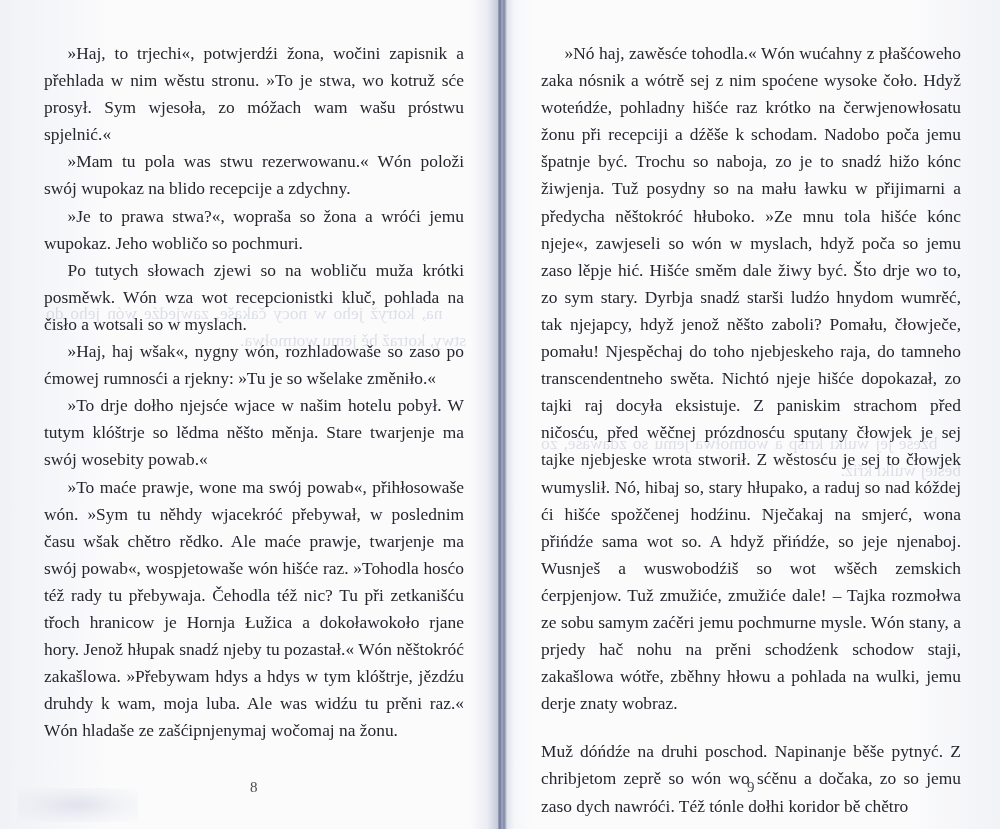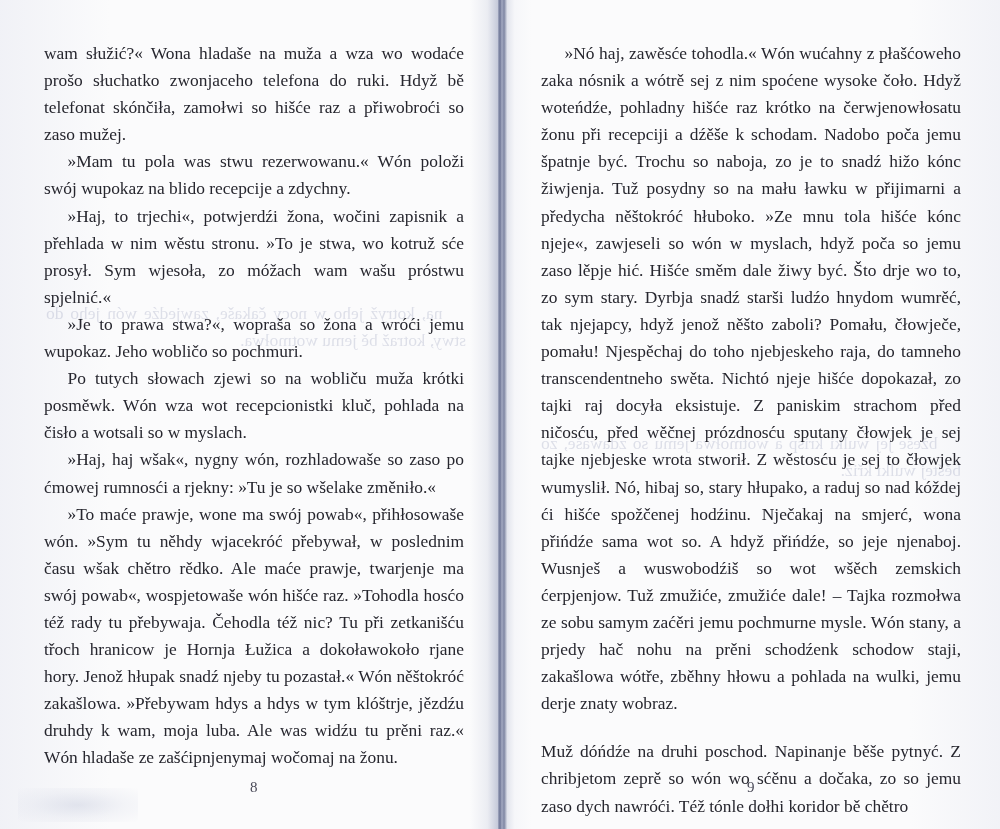--- a/index.html
+++ b/index.html
@@ -157,26 +157,26 @@
   <div class="page right"></div>
 
   <div class="bleed left">
     <p>na, kotryž jeho w nocy čakaše, zawjedźe wón jeho do stwy, kotraž bě jemu wotmołwa.</p>
   </div>
   <div class="bleed right">
     <p>bžeše jej wulki krisp a wotmołwa jemu so zdawaše, zo běštej wulki křiž.</p>
   </div>
 
   <div class="column left">
-    <p class="noindent">wam słužić?« Wona hladaše na muža a wza wo wodaće prošo słuchatko zwonjaceho telefona do ruki. Hdyž bě telefonat skónčiła, zamołwi so hišće raz a přiwobroći so zaso mužej.</p>
+    <p>»Haj, to trjechi«, potwjerdźi žona, wočini zapisnik a přehlada w nim wěstu stronu. »To je stwa, wo kotruž sće prosył. Sym wjesoła, zo móžach wam wašu próstwu spjelnić.«</p>
     <p>»Mam tu pola was stwu rezerwowanu.« Wón položi swój wupokaz na blido recepcije a zdychny.</p>
-    <p>»Haj, to trjechi«, potwjerdźi žona, wočini zapisnik a přehlada w nim wěstu stronu. »To je stwa, wo kotruž sće prosył. Sym wjesoła, zo móžach wam wašu próstwu spjelnić.«</p>
     <p>»Je to prawa stwa?«, wopraša so žona a wróći jemu wupokaz. Jeho wobličo so pochmuri.</p>
     <p>Po tutych słowach zjewi so na wobliču muža krótki posměwk. Wón wza wot recepcionistki kluč, pohlada na čisło a wotsali so w myslach.</p>
     <p>»Haj, haj wšak«, nygny wón, rozhladowaše so zaso po ćmowej rumnosći a rjekny: »Tu je so wšelake změniło.«</p>
+    <p>»To drje dołho njejsće wjace w našim hotelu pobył. W tutym klóštrje so lědma něšto měnja. Stare twarjenje ma swój wosebity powab.«</p>
     <p>»To maće prawje, wone ma swój powab«, přihłosowaše wón. »Sym tu něhdy wjacekróć přebywał, w poslednim času wšak chětro rědko. Ale maće prawje, twarjenje ma swój powab«, wospjetowaše wón hišće raz. »Tohodla hosćo též rady tu přebywaja. Čehodla též nic? Tu při zetkanišću třoch hranicow je Hornja Łužica a dokoławokoło rjane hory. Jenož hłupak snadź njeby tu pozastał.« Wón něštokróć zakašlowa. »Přebywam hdys a hdys w tym klóštrje, jězdźu druhdy k wam, moja luba. Ale was widźu tu prěni raz.« Wón hladaše ze zašćipnjenymaj wočomaj na žonu.</p>
   </div>
 
   <div class="column right">
     <p>»Nó haj, zawěsće tohodla.« Wón wućahny z płašćoweho zaka nósnik a wótrě sej z nim spoćene wysoke čoło. Hdyž woteńdźe, pohladny hišće raz krótko na čerwjenowłosatu žonu při recepciji a dźěše k schodam. Nadobo poča jemu špatnje być. Trochu so naboja, zo je to snadź hižo kónc žiwjenja. Tuž posydny so na mału ławku w přijimarni a předycha něštokróć hłuboko. »Ze mnu tola hišće kónc njeje«, zawjeseli so wón w myslach, hdyž poča so jemu zaso lěpje hić. Hišće směm dale žiwy być. Što drje wo to, zo sym stary. Dyrbja snadź starši ludźo hnydom wumrěć, tak njejapcy, hdyž jenož něšto zaboli? Pomału, čłowječe, pomału! Njespěchaj do toho njebjeskeho raja, do tamneho transcendentneho swěta. Nichtó njeje hišće dopokazał, zo tajki raj docyła eksistuje. Z paniskim strachom před ničosću, před wěčnej prózdnosću sputany čłowjek je sej tajke njebjeske wrota stworił. Z wěstosću je sej to čłowjek wumyslił. Nó, hibaj so, stary hłupako, a raduj so nad kóždej ći hišće spožčenej hodźinu. Nječakaj na smjerć, wona přińdźe sama wot so. A hdyž přińdźe, so jeje njenaboj. Wusnješ a wuswobodźiš so wot wšěch zemskich ćerpjenjow. Tuž zmužiće, zmužiće dale! – Tajka rozmołwa ze sobu samym zaćěri jemu pochmurne mysle. Wón stany, a prjedy hač nohu na prěni schodźenk schodow staji, zakašlowa wótře, zběhny hłowu a pohlada na wulki, jemu derje znaty wobraz.</p>
     <p class="noindent gap-before">Muž dóńdźe na druhi poschod. Napinanje běše pytnyć. Z chribjetom zeprě so wón wo sćěnu a dočaka, zo so jemu zaso dych nawróći. Též tónle dołhi koridor bě chětro</p>
   </div>
 
   <div class="folio left">8</div>
   <div class="folio right">9</div>

